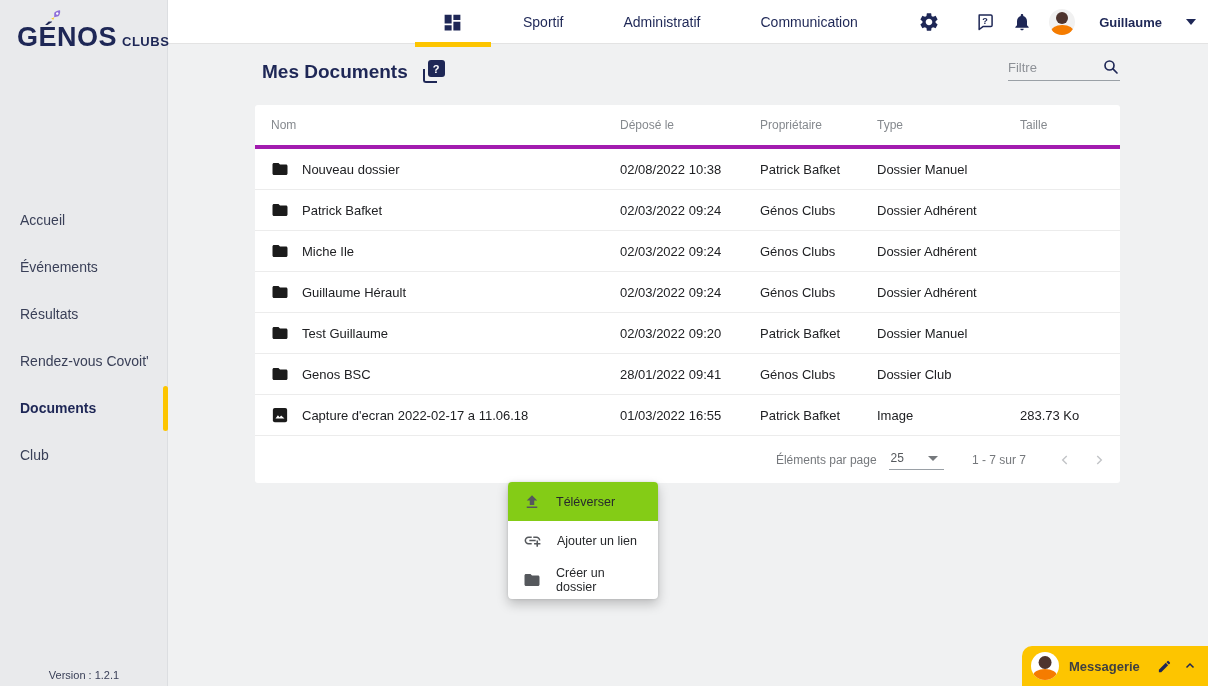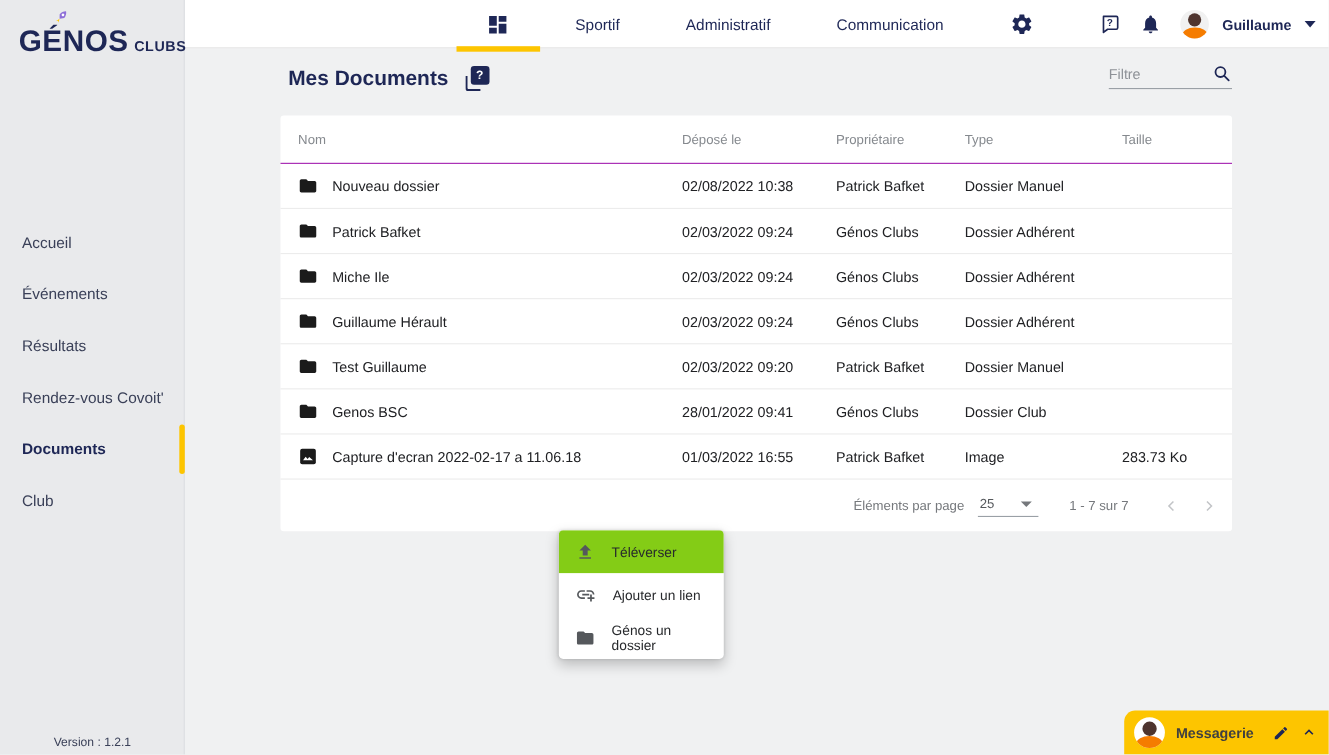--- a/index.html
+++ b/index.html
@@ -44,21 +44,21 @@
   .tab {
     position:relative; height:44px; display:flex; align-items:center; justify-content:center;
     padding:0 30px; color:#1e2756; font-size:14px; cursor:pointer; white-space:nowrap;
   }
   .tab.active::after {
     content:""; position:absolute; left:50%; transform:translateX(-50%);
     bottom:-3px; width:76px; height:5px; background:#fdc500; z-index:4;
   }
   .header-right { position:absolute; right:12px; top:0; height:44px; display:flex; align-items:center; gap:17px; }
   .icon-navy { color:#1e2756; }
-  .user-chip { display:flex; align-items:center; gap:12px; cursor:pointer; }
+  .user-chip { display:flex; align-items:center; gap:24px; cursor:pointer; }
   .user-name { font-size:13px; font-weight:bold; color:#1e2756; }
   .caret-down { width:0; height:0; border-left:5px solid transparent; border-right:5px solid transparent;
     border-top:6px solid #1e2756; }
 
   
   .avatar { position:relative; width:26px; height:26px; border-radius:50%; overflow:hidden; background:#f1f1f1; }
   .avatar .head { position:absolute; top:13%; left:50%; transform:translateX(-50%);
     width:46%; height:46%; border-radius:50%; background:#4e342e; }
   .avatar .torso { position:absolute; bottom:-12%; left:50%; transform:translateX(-50%);
     width:86%; height:52%; border-radius:50% 50% 0 0; background:#f57c00; }
@@ -86,21 +86,21 @@
   
   .card {
     position:absolute; left:255px; top:105px; width:865px; background:#fff;
     border-radius:3px; z-index:1;
   }
   .trow {
     display:grid; grid-template-columns:349px 140px 117px 143px 1fr;
     align-items:center; padding:0 16px; height:41px; border-bottom:1px solid #ececec;
     font-size:13px; color:#202124;
   }
-  .trow.thead { height:44px; font-size:12px; color:#85898e; border-bottom:1px solid #a21caf; }
+  .trow.thead { height:44px; font-size:12px; color:#85898e; border-bottom:4px solid #a21caf; }
   .name-cell { display:flex; align-items:center; gap:13px; overflow:hidden; white-space:nowrap; }
   .file-icon { color:#1b1b1b; flex:0 0 auto; }
 
   
   .pager {
     display:flex; align-items:center; justify-content:flex-end;
     height:47px; padding-right:14px; font-size:12px; color:#75787c;
   }
   .per-page-select { display:flex; align-items:center; gap:24px; margin-left:12px;
     border-bottom:1px solid #9aa0a6; padding:2px 6px 4px 2px; cursor:pointer; color:#55585c; }
@@ -375,21 +375,21 @@
         </svg>
     </span>
     <span>Ajouter un lien</span>
   </div>
   <div class="menu-item">
     <span class="mi">
       <svg width="18" height="18" viewBox="0 0 24 24" fill="currentColor">
           <path d="M10 4H4c-1.1 0-2 .9-2 2v12c0 1.1.9 2 2 2h16c1.1 0 2-.9 2-2V8c0-1.1-.9-2-2-2h-8l-2-2z"></path>
         </svg>
     </span>
-    <span>Génos un dossier</span>
+    <span>Créer un dossier</span>
   </div>
 </div>
 
 <div class="messenger">
   <span class="avatar">
       <span class="head"></span>
       <span class="torso"></span>
     </span>
   <span class="messenger-label">Messagerie</span>
   <span class="tools">

